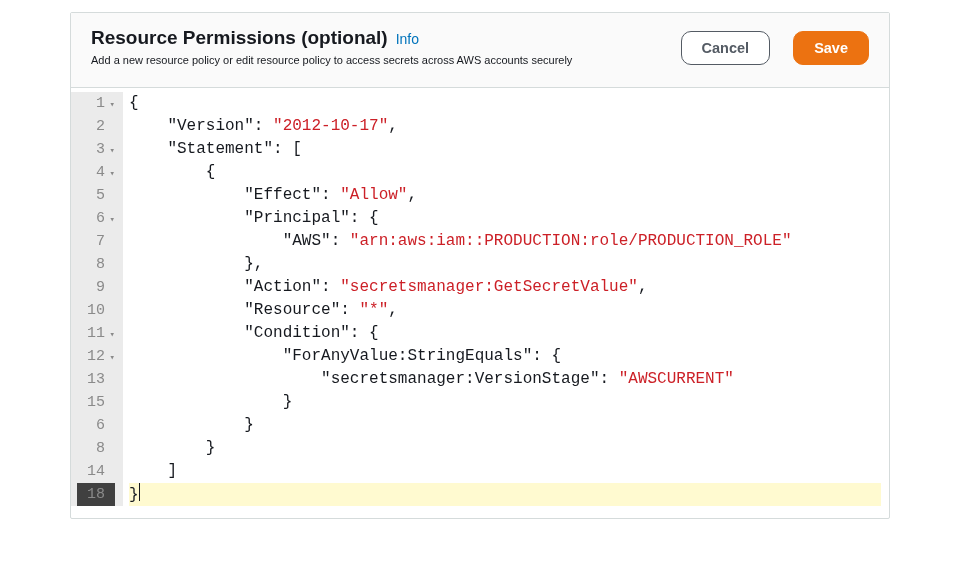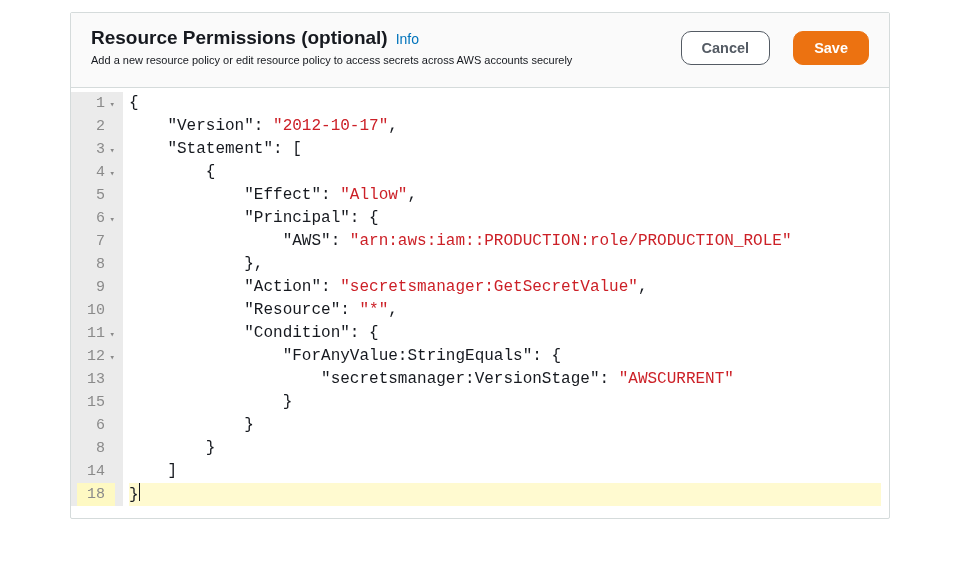--- a/index.html
+++ b/index.html
@@ -158,21 +158,21 @@
           <div class="gutter-line"><span>8</span><span class="fold-arrow">&nbsp;</span></div>
           <div class="gutter-line"><span>9</span><span class="fold-arrow">&nbsp;</span></div>
           <div class="gutter-line"><span>10</span><span class="fold-arrow">&nbsp;</span></div>
           <div class="gutter-line"><span>11</span><span class="fold-arrow">▾</span></div>
           <div class="gutter-line"><span>12</span><span class="fold-arrow">▾</span></div>
           <div class="gutter-line"><span>13</span><span class="fold-arrow">&nbsp;</span></div>
           <div class="gutter-line"><span>15</span><span class="fold-arrow">&nbsp;</span></div>
           <div class="gutter-line"><span>6</span><span class="fold-arrow">&nbsp;</span></div>
           <div class="gutter-line"><span>8</span><span class="fold-arrow">&nbsp;</span></div>
           <div class="gutter-line"><span>14</span><span class="fold-arrow">&nbsp;</span></div>
-          <div class="gutter-line" style="background: #fef9c3;"><span>18</span><span class="fold-arrow">&nbsp;</span></div>
+          <div class="gutter-line" style="background: #404040;"><span>18</span><span class="fold-arrow">&nbsp;</span></div>
         </div>
       <div class="code-area" id="code">
           <div class="code-line"><span class="tok-punct">{</span></div>
           <div class="code-line"><span>    </span><span class="tok-key">"Version"</span><span class="tok-punct">: </span><span class="tok-str">"2012-10-17"</span><span class="tok-punct">,</span></div>
           <div class="code-line"><span>    </span><span class="tok-key">"Statement"</span><span class="tok-punct">: [</span></div>
           <div class="code-line"><span>        </span><span class="tok-punct">{</span></div>
           <div class="code-line"><span>            </span><span class="tok-key">"Effect"</span><span class="tok-punct">: </span><span class="tok-str">"Allow"</span><span class="tok-punct">,</span></div>
           <div class="code-line"><span>            </span><span class="tok-key">"Principal"</span><span class="tok-punct">: {</span></div>
           <div class="code-line"><span>                </span><span class="tok-key">"AWS"</span><span class="tok-punct">: </span><span class="tok-str">"arn:aws:iam::PRODUCTION:role/PRODUCTION_ROLE"</span></div>
           <div class="code-line"><span>            </span><span class="tok-punct">},</span></div>

